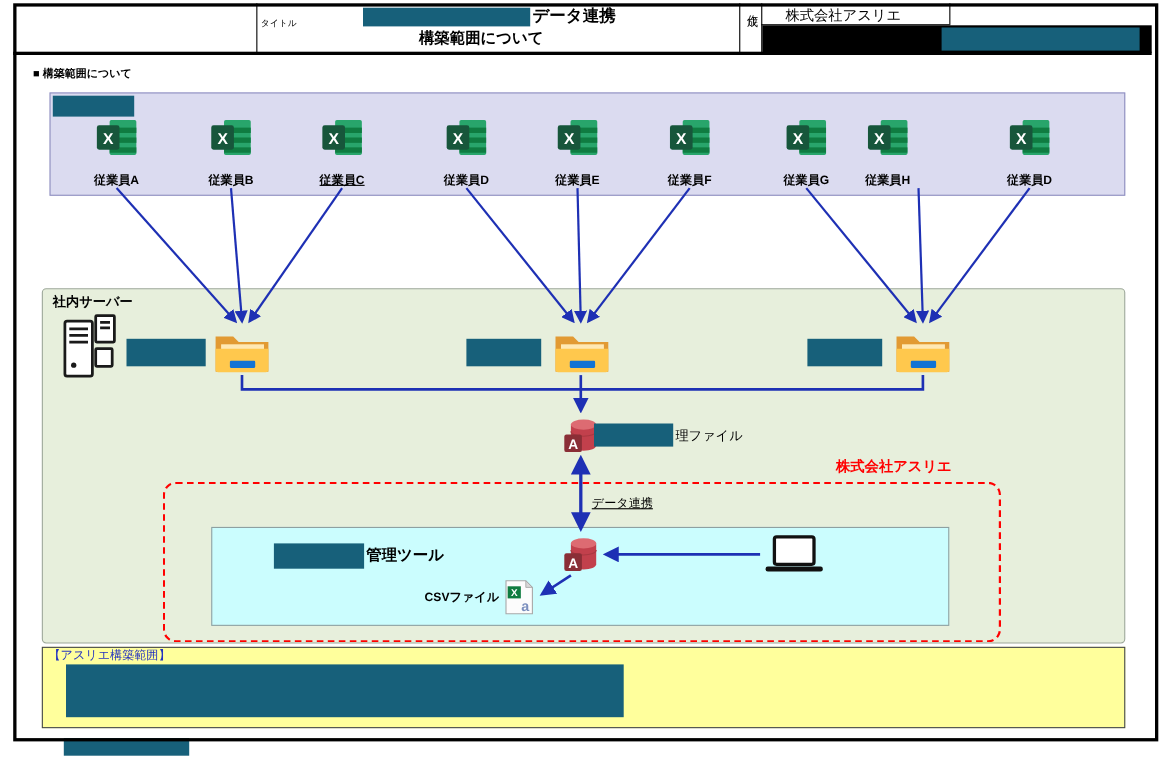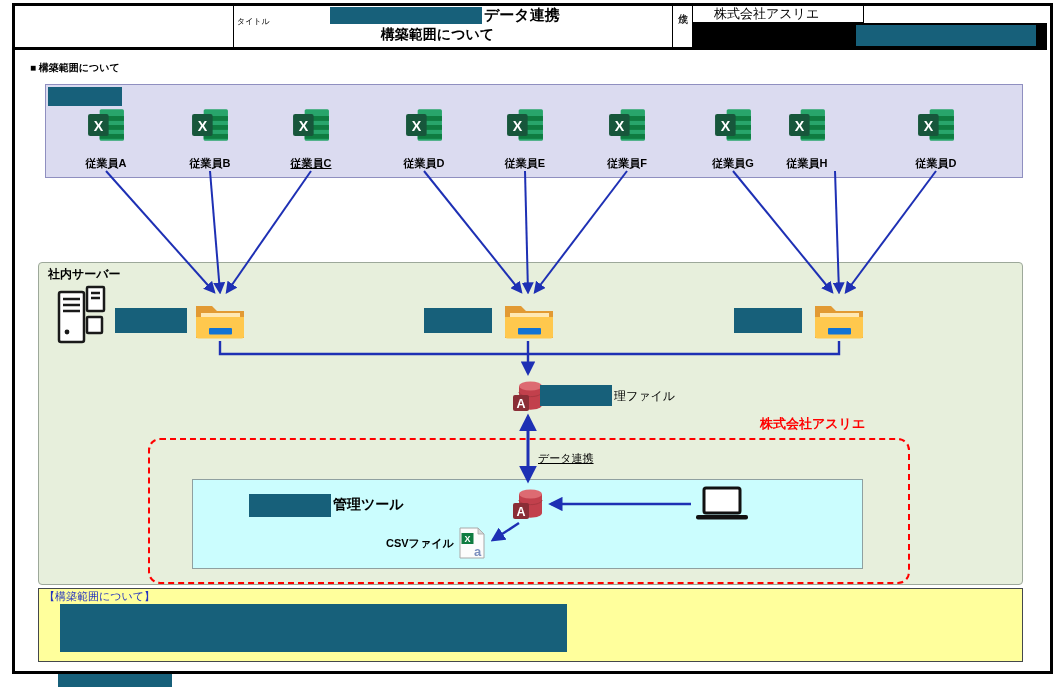--- a/index.html
+++ b/index.html
@@ -200,21 +200,21 @@
     </svg>
   <svg class="icon" style="left:695px;top:486px;width:54px;height:36px;">
       <use href="#sym-laptop"></use>
     </svg>
   <div class="lbl" style="left:386px;top:537px;font-size:11px;font-weight:700;">CSVファイル</div>
   <svg class="icon" style="left:458px;top:527px;width:28px;height:32px;">
       <use href="#sym-csv"></use>
     </svg>
 
   <div class="box note-box"></div>
-  <div class="lbl" style="left:44px;top:590px;font-size:11px;color:#2433C0;">【構築範囲について】</div>
+  <div class="lbl" style="left:44px;top:590px;font-size:11px;color:#2433C0;">【アスリエ構築範囲】</div>
   <div class="redact" style="left:60px;top:604px;width:507px;height:48px;"></div>
 
   <svg class="arrows" width="1059" height="688">
     <defs>
       <marker id="arrB" viewBox="0 0 10 10" refX="8" refY="5" markerWidth="6" markerHeight="6" orient="auto-start-reverse">
         <path d="M0 0 L10 5 L0 10 z" fill="#1E30B4"></path>
       </marker>
     </defs>
     <g stroke="#1E30B4" stroke-width="2" fill="none">
       <line x1="106" y1="171" x2="214" y2="292" marker-end="url(#arrB)"></line>

